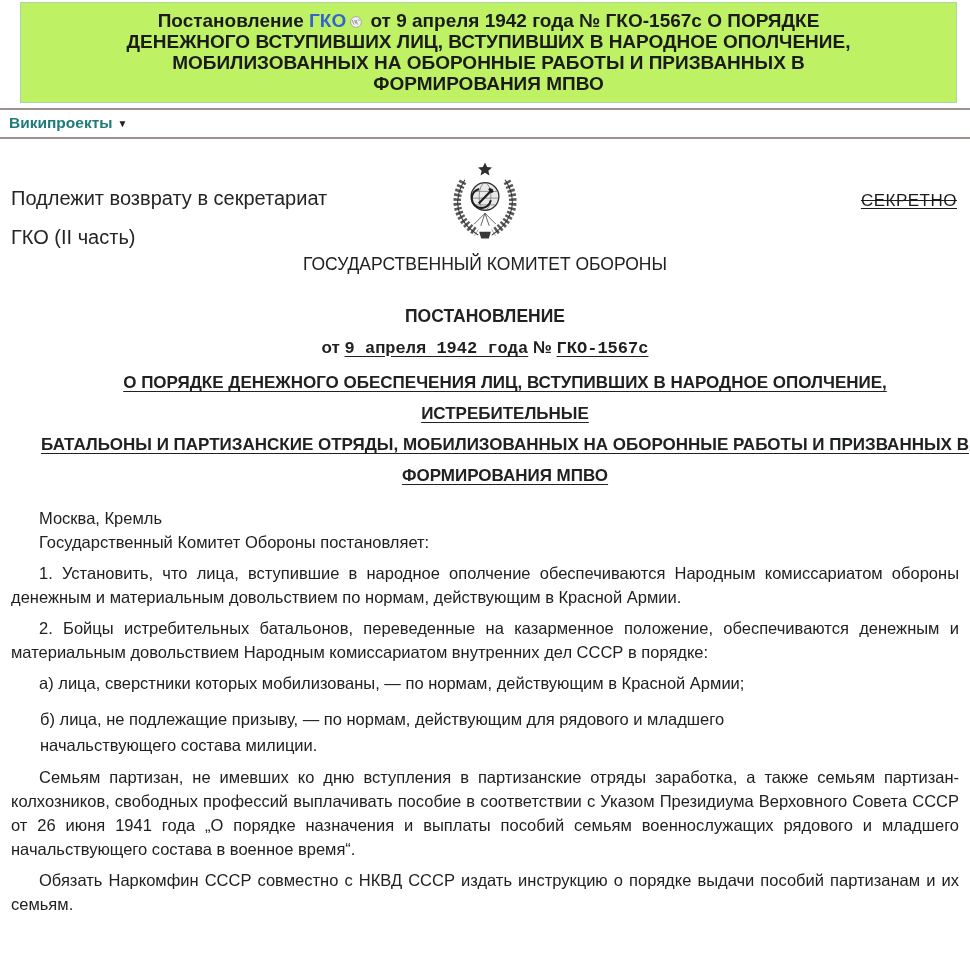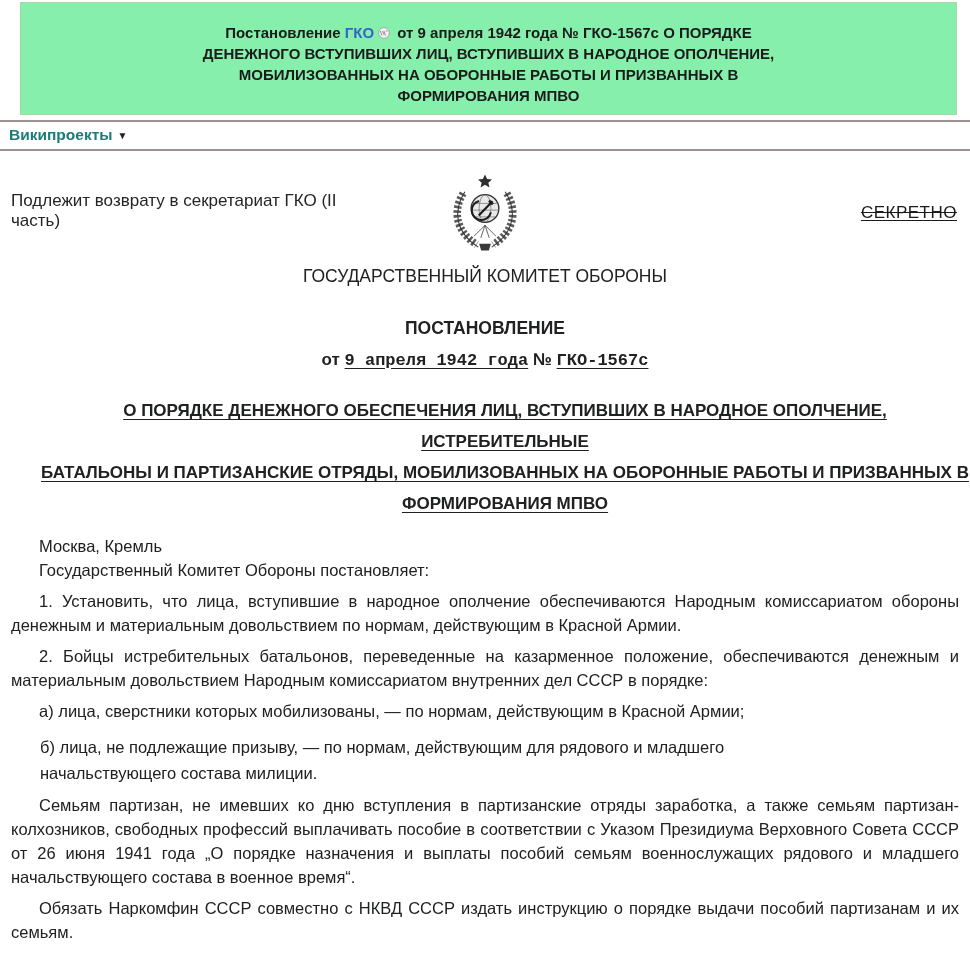--- a/index.html
+++ b/index.html
@@ -1,44 +1,44 @@
 <!DOCTYPE html>
 <html lang="ru"><head>
 <meta charset="utf-8">
 <style>
   html,body{margin:0;padding:0;background:#fff;}
   body{width:970px;font-family:"Liberation Sans","DejaVu Sans",sans-serif;color:#202122;}
   .page{width:970px;min-height:961px;overflow:hidden;position:relative;background:#fff;}
 
   
-  .header-box{margin:2px 13px 0 20px;background:#86efac;border:1px solid #a7d7a7;
-    text-align:center;font-weight:bold;font-size:15px;line-height:21px;padding:19px 14px 8px;color:#1b1b1b;}
+  .header-box{margin:2px 13px 0 20px;background:#bef264;border:1px solid #a7d7a7;
+    text-align:center;font-weight:bold;font-size:19px;line-height:21px;padding:7px 14px 8px;color:#1b1b1b;}
   .header-box a{color:#3366cc;text-decoration:none;cursor:pointer;}
   .wiki-mini-icon{display:inline-block;width:12px;height:12px;vertical-align:-1px;margin:0 3px 0 4px;}
 
   .rule{height:2px;background:#a09090;border:0;margin:0;}
   .rule-top{margin-top:5px;}
 
   .nav-row{padding:4px 0 5px 9px;}
   .nav-link{color:#1f7a7a;font-weight:bold;font-size:15.5px;text-decoration:none;cursor:pointer;}
   .nav-arrow{font-size:10px;color:#222;margin-left:5px;vertical-align:1px;}
 
   
   .doc-head{position:relative;padding-top:22px;}
   .return-note{position:absolute;left:11px;top:40px;max-width:335px;
-    font-size:17px;line-height:20px;color:#252525;}
+    font-size:20px;line-height:39px;color:#252525;}
   .secret{position:absolute;right:13px;top:52px;font-size:17px;letter-spacing:.5px;color:#1b1b1b;
     text-decoration:underline line-through;text-underline-offset:2px;}
   .emblem-wrap{width:84px;margin:0 auto;}
   .org-heading{text-align:center;font-weight:normal;font-size:17.5px;margin-top:8px;}
   .doc-type{text-align:center;font-weight:bold;font-size:17.5px;margin-top:31px;}
   .date-line{text-align:center;font-weight:bold;font-size:17px;margin-top:11px;}
   .date-line .u{text-decoration:underline;text-underline-offset:3px;font-family:Liberation Mono, monospace;}
 
-  .doc-title{margin-top:25px;text-align:center;font-weight:bold;font-size:17px;line-height:31px;padding-left:40px;}
+  .doc-title{margin-top:9px;text-align:center;font-weight:bold;font-size:17px;line-height:31px;padding-left:40px;}
   .doc-title span{text-decoration:underline;text-underline-offset:3px;}
 
   
   .doc-body{padding:15px 11px 10px;font-size:16.5px;line-height:24px;}
   .doc-body p{margin:7px 0 0;}
   .doc-body p.tight{margin-top:0;}
   .indent{text-indent:28px;}
   .just{text-align:justify;}
   .item-b{margin-left:29px !important;max-width:820px;margin-top:12px !important;line-height:25.5px;}
   .gap-above{margin-top:12px !important;}

